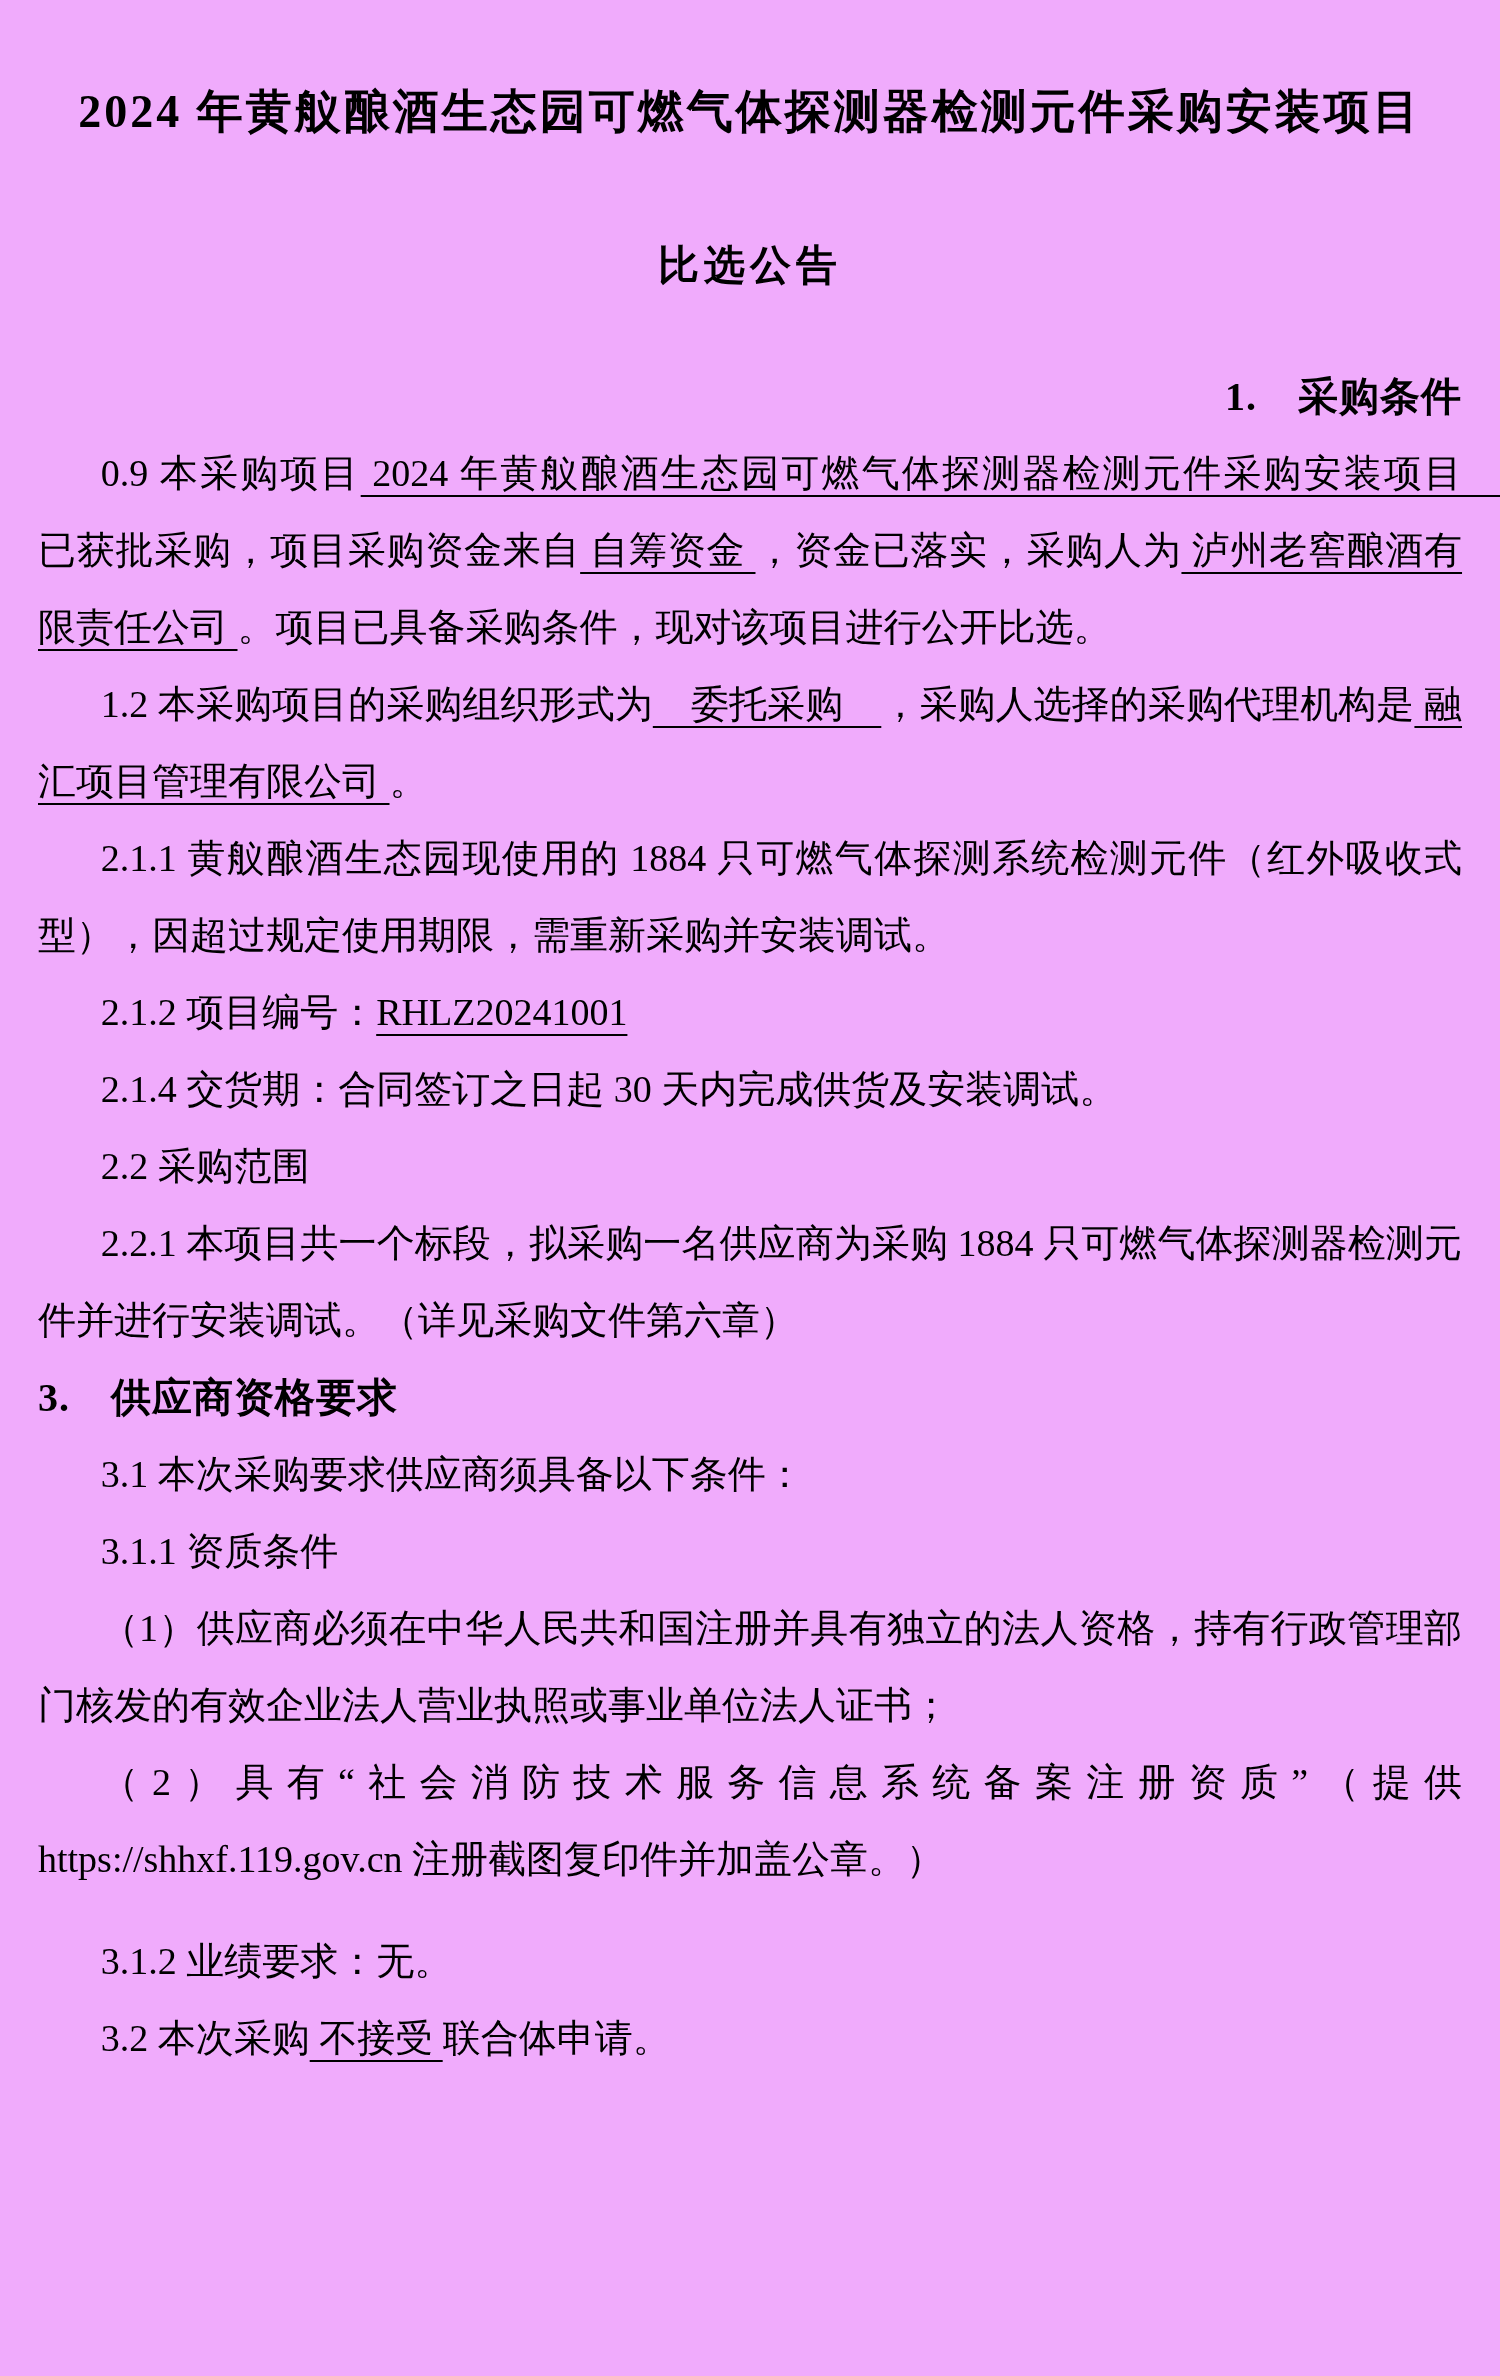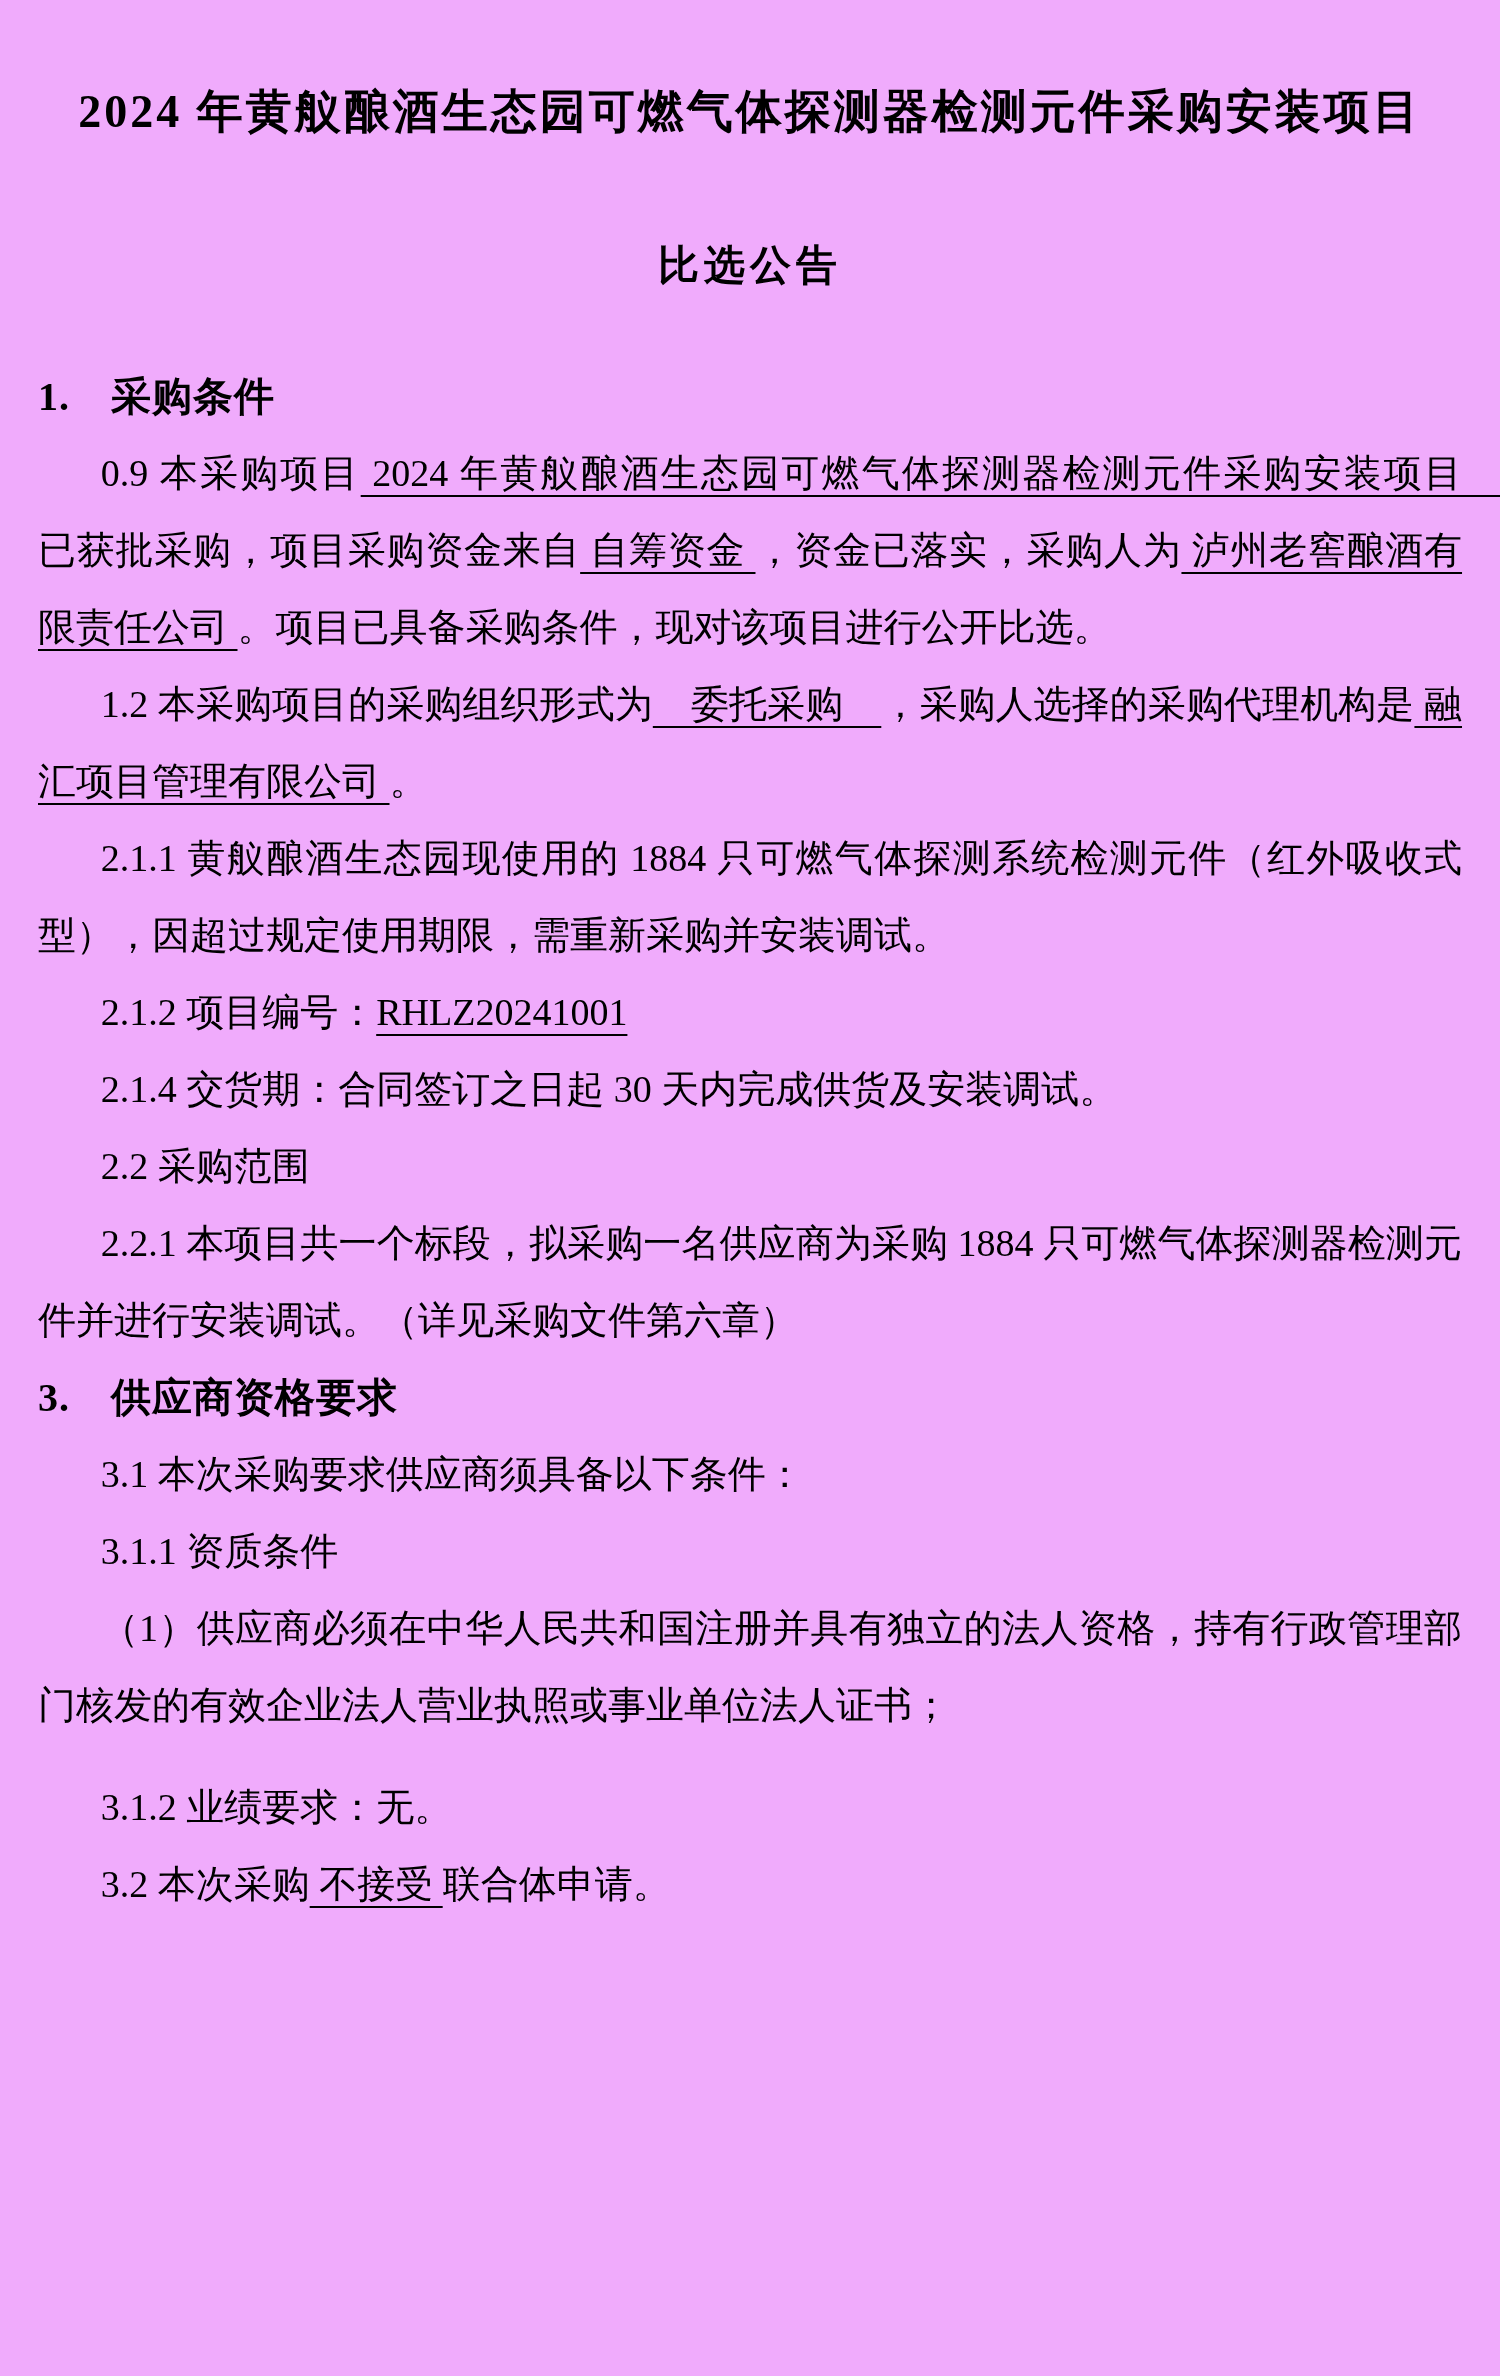--- a/index.html
+++ b/index.html
@@ -40,20 +40,21 @@
   }
   .sec-heading {
     margin: 0;
     font-size: 40px;
     line-height: 77px;
     font-weight: bold;
     letter-spacing: 1px;
   }
   .sec-heading.first {
     margin-top: 63px;
+    text-align: right;
   }
   .para {
     margin: 0;
     line-height: 77px;
     text-align: justify;
     text-justify: inter-character;
   }
   .para.indent {
     text-indent: 1.65em;
   }
@@ -95,18 +96,19 @@
   <p class="para indent">2.2.1 本项目共一个标段，拟采购一名供应商为采购 1884 只可燃气体探测器检测元件并进行安装调试。（详见采购文件第六章）</p>
 
   <h3 class="sec-heading">3.　供应商资格要求</h3>
 
   <p class="para indent">3.1 本次采购要求供应商须具备以下条件：</p>
 
   <p class="para indent">3.1.1 资质条件</p>
 
   <p class="para indent">（1）供应商必须在中华人民共和国注册并具有独立的法人资格，持有行政管理部门核发的有效企业法人营业执照或事业单位法人证书；</p>
 
+  <p class="para indent">（2）具有“社会消防技术服务信息系统备案注册资质”（提供 https://shhxf.119.gov.cn 注册截图复印件并加盖公章。）</p>
 
   <p class="para indent mt">3.1.2 业绩要求：无。</p>
 
   <p class="para indent"><span>3.2 本次采购</span><span class="u"> 不接受 </span><span>联合体申请。</span></p>
 
 </div>
 
 </body></html>

